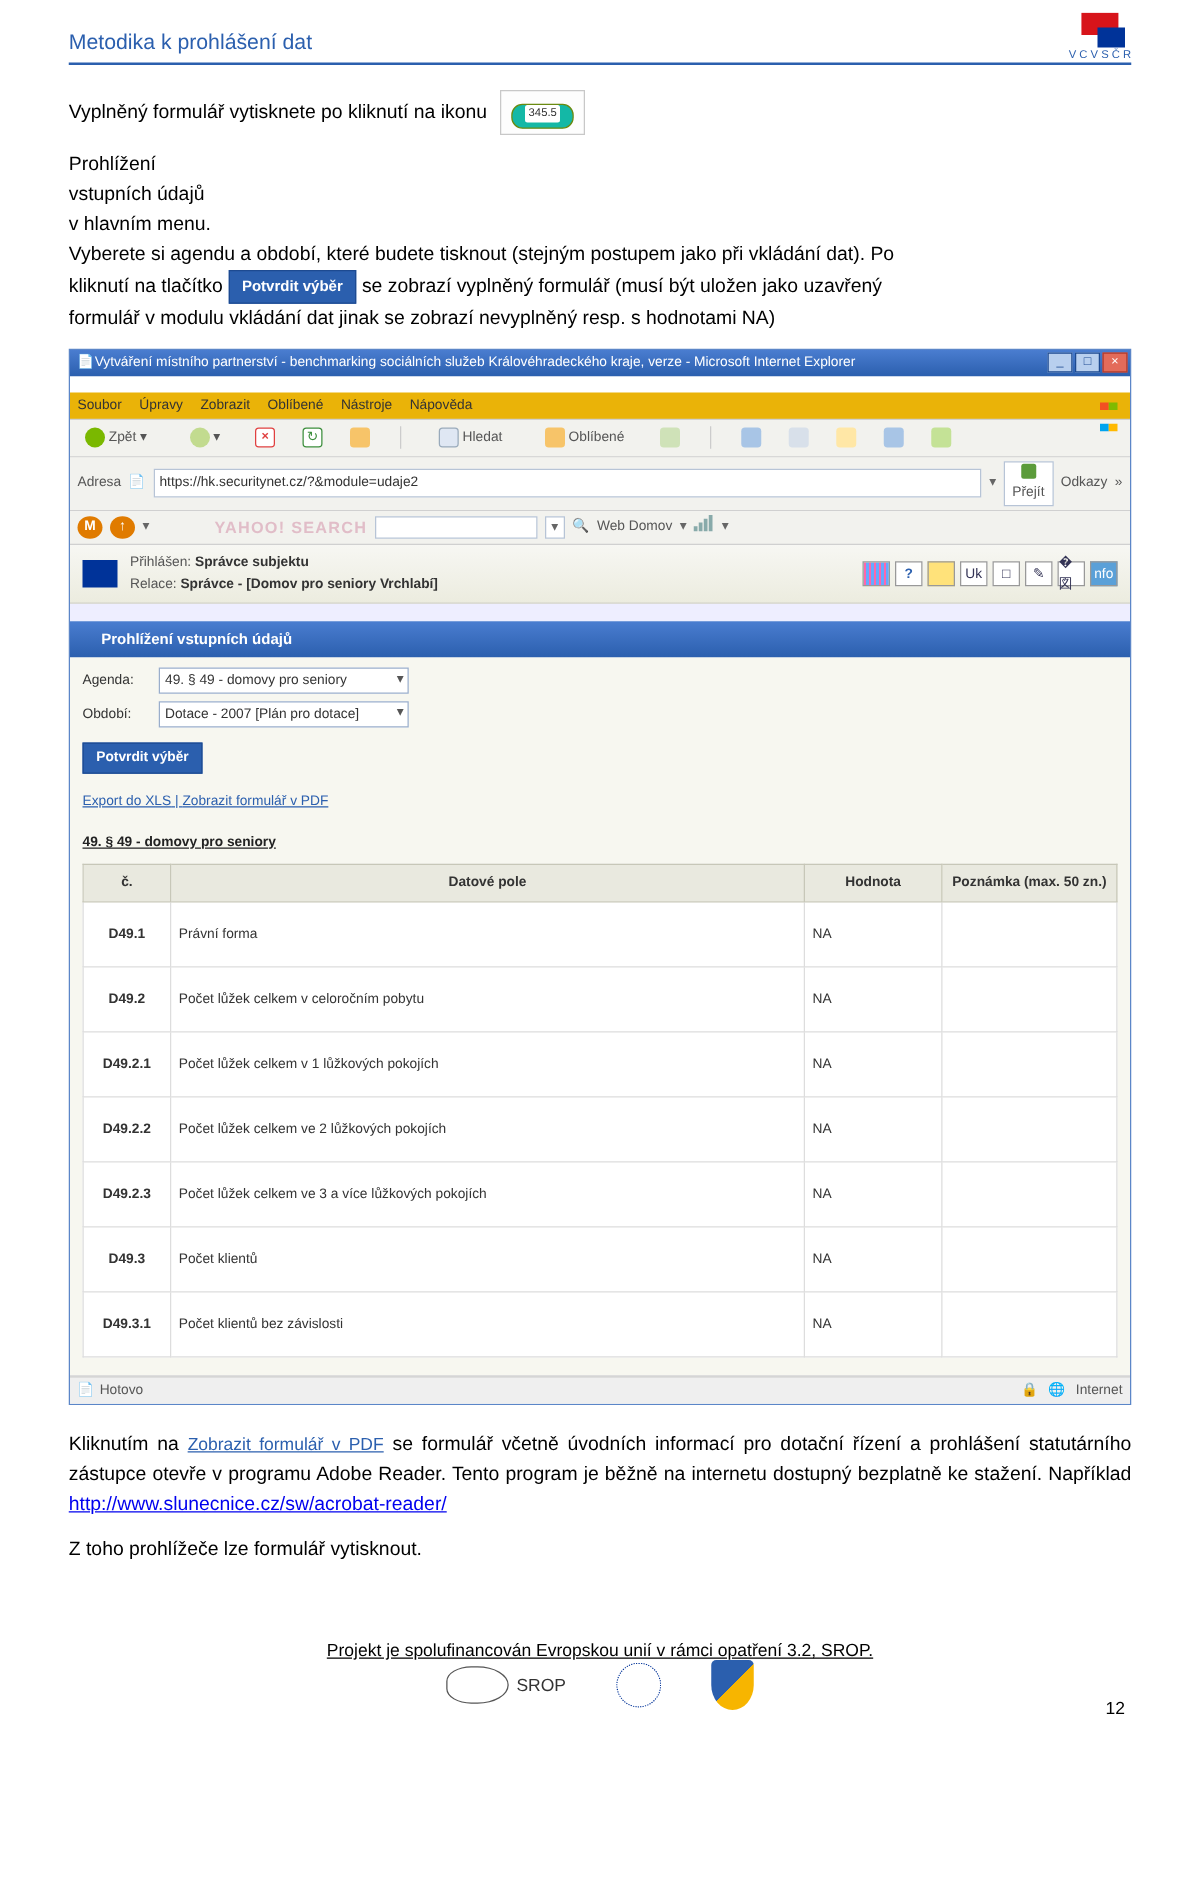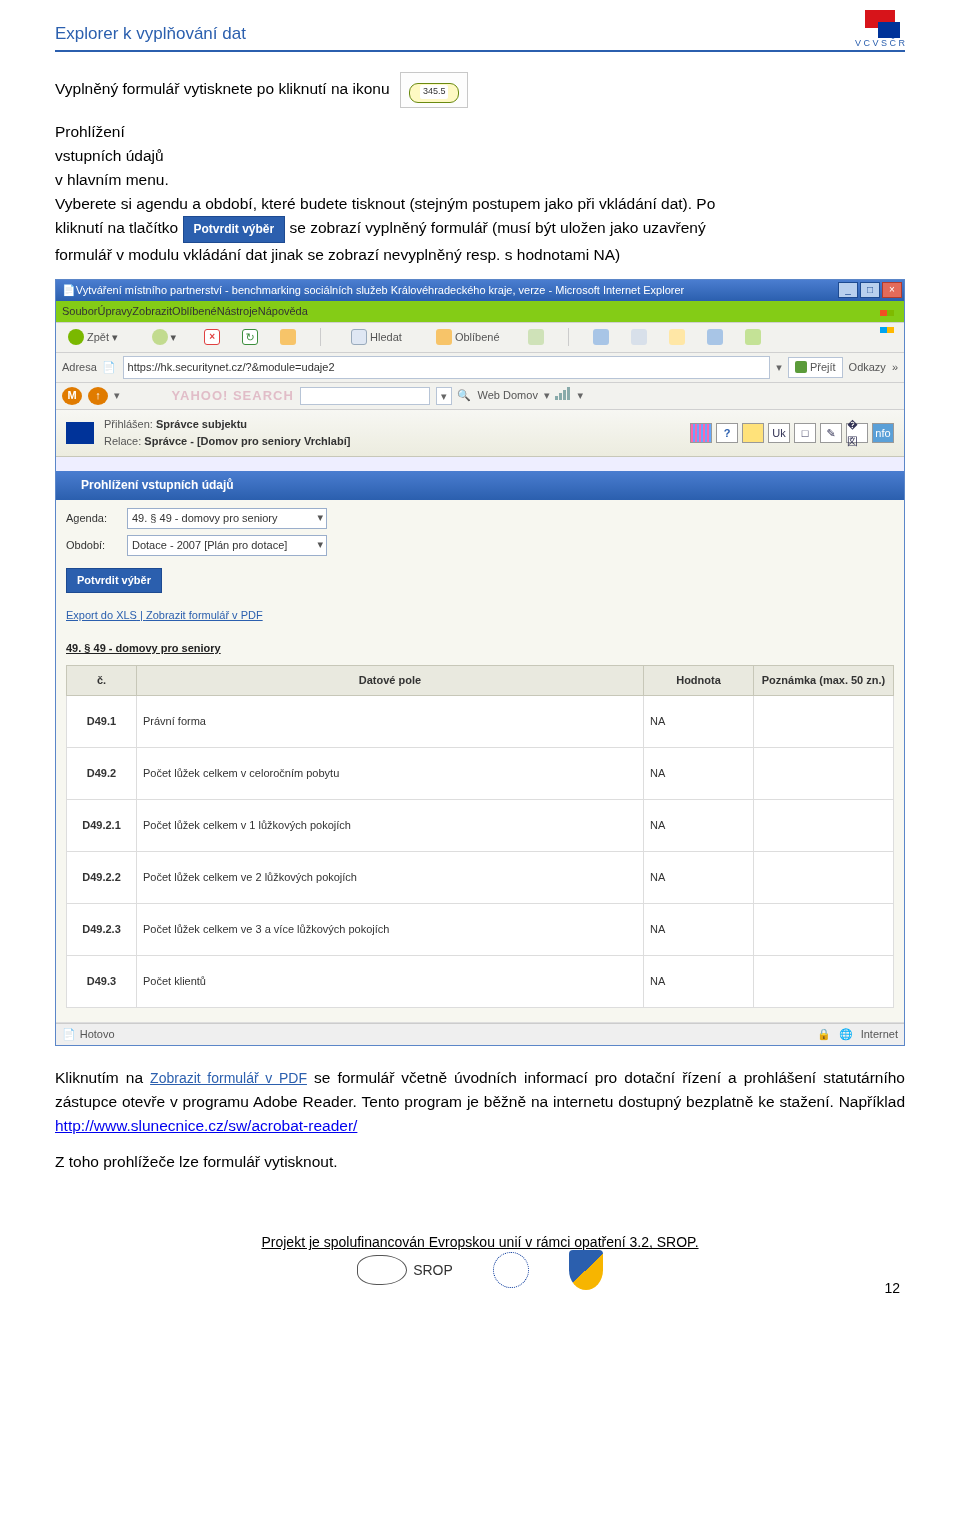--- a/index.html
+++ b/index.html
@@ -47,21 +47,21 @@
     display: inline-block;
     vertical-align: middle;
     border: 1px solid #c8c8c8;
     background: #fdfdfd;
     padding: 6px 8px 4px 8px;
     margin: 0 6px;
     text-align: center;
   }
   .icon-box .badge {
     display:inline-block;
-    background: #fef9c3;
+    background: #14b8a6;
     color:#fff;
     border-radius: 9px;
     font-size: 10px;
     padding: 1px 10px;
     border: 1px solid #6a8a10;
   }
   .icon-box .badge-inner{
     background:#fff; color:#333; border-radius:2px; padding:0 3px; font-size:9px;
     display:inline-block; vertical-align:middle; margin-top:-2px;
   }
@@ -104,26 +104,28 @@
   .winbtn {
     width: 20px; height: 16px;
     background: #b8cfee;
     border: 1px solid #1d4a91;
     text-align: center; line-height: 14px;
     color:#1d4a91; font-size:10px;
   }
   .winbtn.close { background:#e36b5a; color:#fff; border-color:#b03b2e; }
 
   .menubar {
-    background: #84cc16;
+    background: #eab308;
     border-bottom: 1px solid #d0d0d0;
     padding: 2px 6px;
     display: flex;
+    gap: 14px;
     color:#333;
     align-items:center;
+    margin-top:13px;
   }
   .menubar .win-icon { margin-left:auto; width:18px; height:14px; }
   .win-icon .r{background:#f25022;}.win-icon .g{background:#7fba00;}
   .win-icon .b{background:#00a4ef;}.win-icon .y{background:#ffb900;}
   .win-icon span{display:inline-block;width:7px;height:6px;margin:0;}
 
   .toolbar {
     background: #f2f2ee;
     border-bottom: 1px solid #d0d0d0;
     padding: 3px 6px;
@@ -156,21 +158,21 @@
     padding: 3px 6px;
     display:flex; align-items:center; gap:6px;
     color:#555;
   }
   .addrbar .addr-input {
     flex:1; background:#fff; border:1px solid #b7c4d6;
     padding:2px 4px; color:#333;
   }
   .go-btn {
     display:inline-flex; align-items:center; gap:3px;
-    border:1px solid #b7c4d6; padding:1px 6px; background:#fff;
+    border:1px solid #b7c4d6; padding:1px 6px; background:#fff;flex-direction:column;
   }
   .go-btn .arrow{width:12px;height:12px;background:#5b9b3a;border-radius:2px;}
 
   .yahoobar {
     background:#f2f2ee; border-bottom:1px solid #d0d0d0;
     padding:3px 6px; display:flex; align-items:center; gap:6px; color:#888;
   }
   .yahoobar .yb-badge{
     width:20px;height:18px;border-radius:50%;color:#fff;
     display:inline-flex;align-items:center;justify-content:center;
@@ -262,21 +264,21 @@
   .eu-ring{width:36px;height:36px;border:1px dotted #003399;border-radius:50%;}
   .shield{width:34px;height:40px;background:linear-gradient(135deg,#2b5fae 50%,#f7b500 50%);border-radius:4px 4px 50% 50%;}
   .pagenum{position:absolute;right:60px;bottom:14px;font-size:14px;text-align:right;}
   .page-wrap{position:relative;width:960px;}
 </style>
 </head>
 <body>
 <div class="page-wrap">
 
 <div class="page-header">
-  <div class="header-title">Explorer k vyplňování dat</div>
+  <div class="header-title">Metodika k prohlášení dat</div>
   <div class="header-logo">
     <div class="flag">
       <div class="czflag"></div>
       <div class="euflag"></div>
     </div>
     <div>V C V S Č R</div>
   </div>
 </div>
 <hr class="header-rule">
 
@@ -468,20 +470,26 @@
                   <td>Počet lůžek celkem ve 3 a více lůžkových pokojích</td>
                   <td class="val">NA</td>
                   <td class="note"></td>
                 </tr>
                 <tr>
                   <td class="code">D49.3</td>
                   <td>Počet klientů</td>
                   <td class="val">NA</td>
                   <td class="note"></td>
                 </tr>
+                <tr>
+                  <td class="code">D49.3.1</td>
+                  <td>Počet klientů bez závislosti</td>
+                  <td class="val">NA</td>
+                  <td class="note"></td>
+                </tr>
               </tbody>
         </table>
       </div>
 
       <div class="statusbar">
         <span class="sb-left">
           <span>📄</span>
           <span>Hotovo</span>
         </span>
         <span class="lock">🔒</span>

